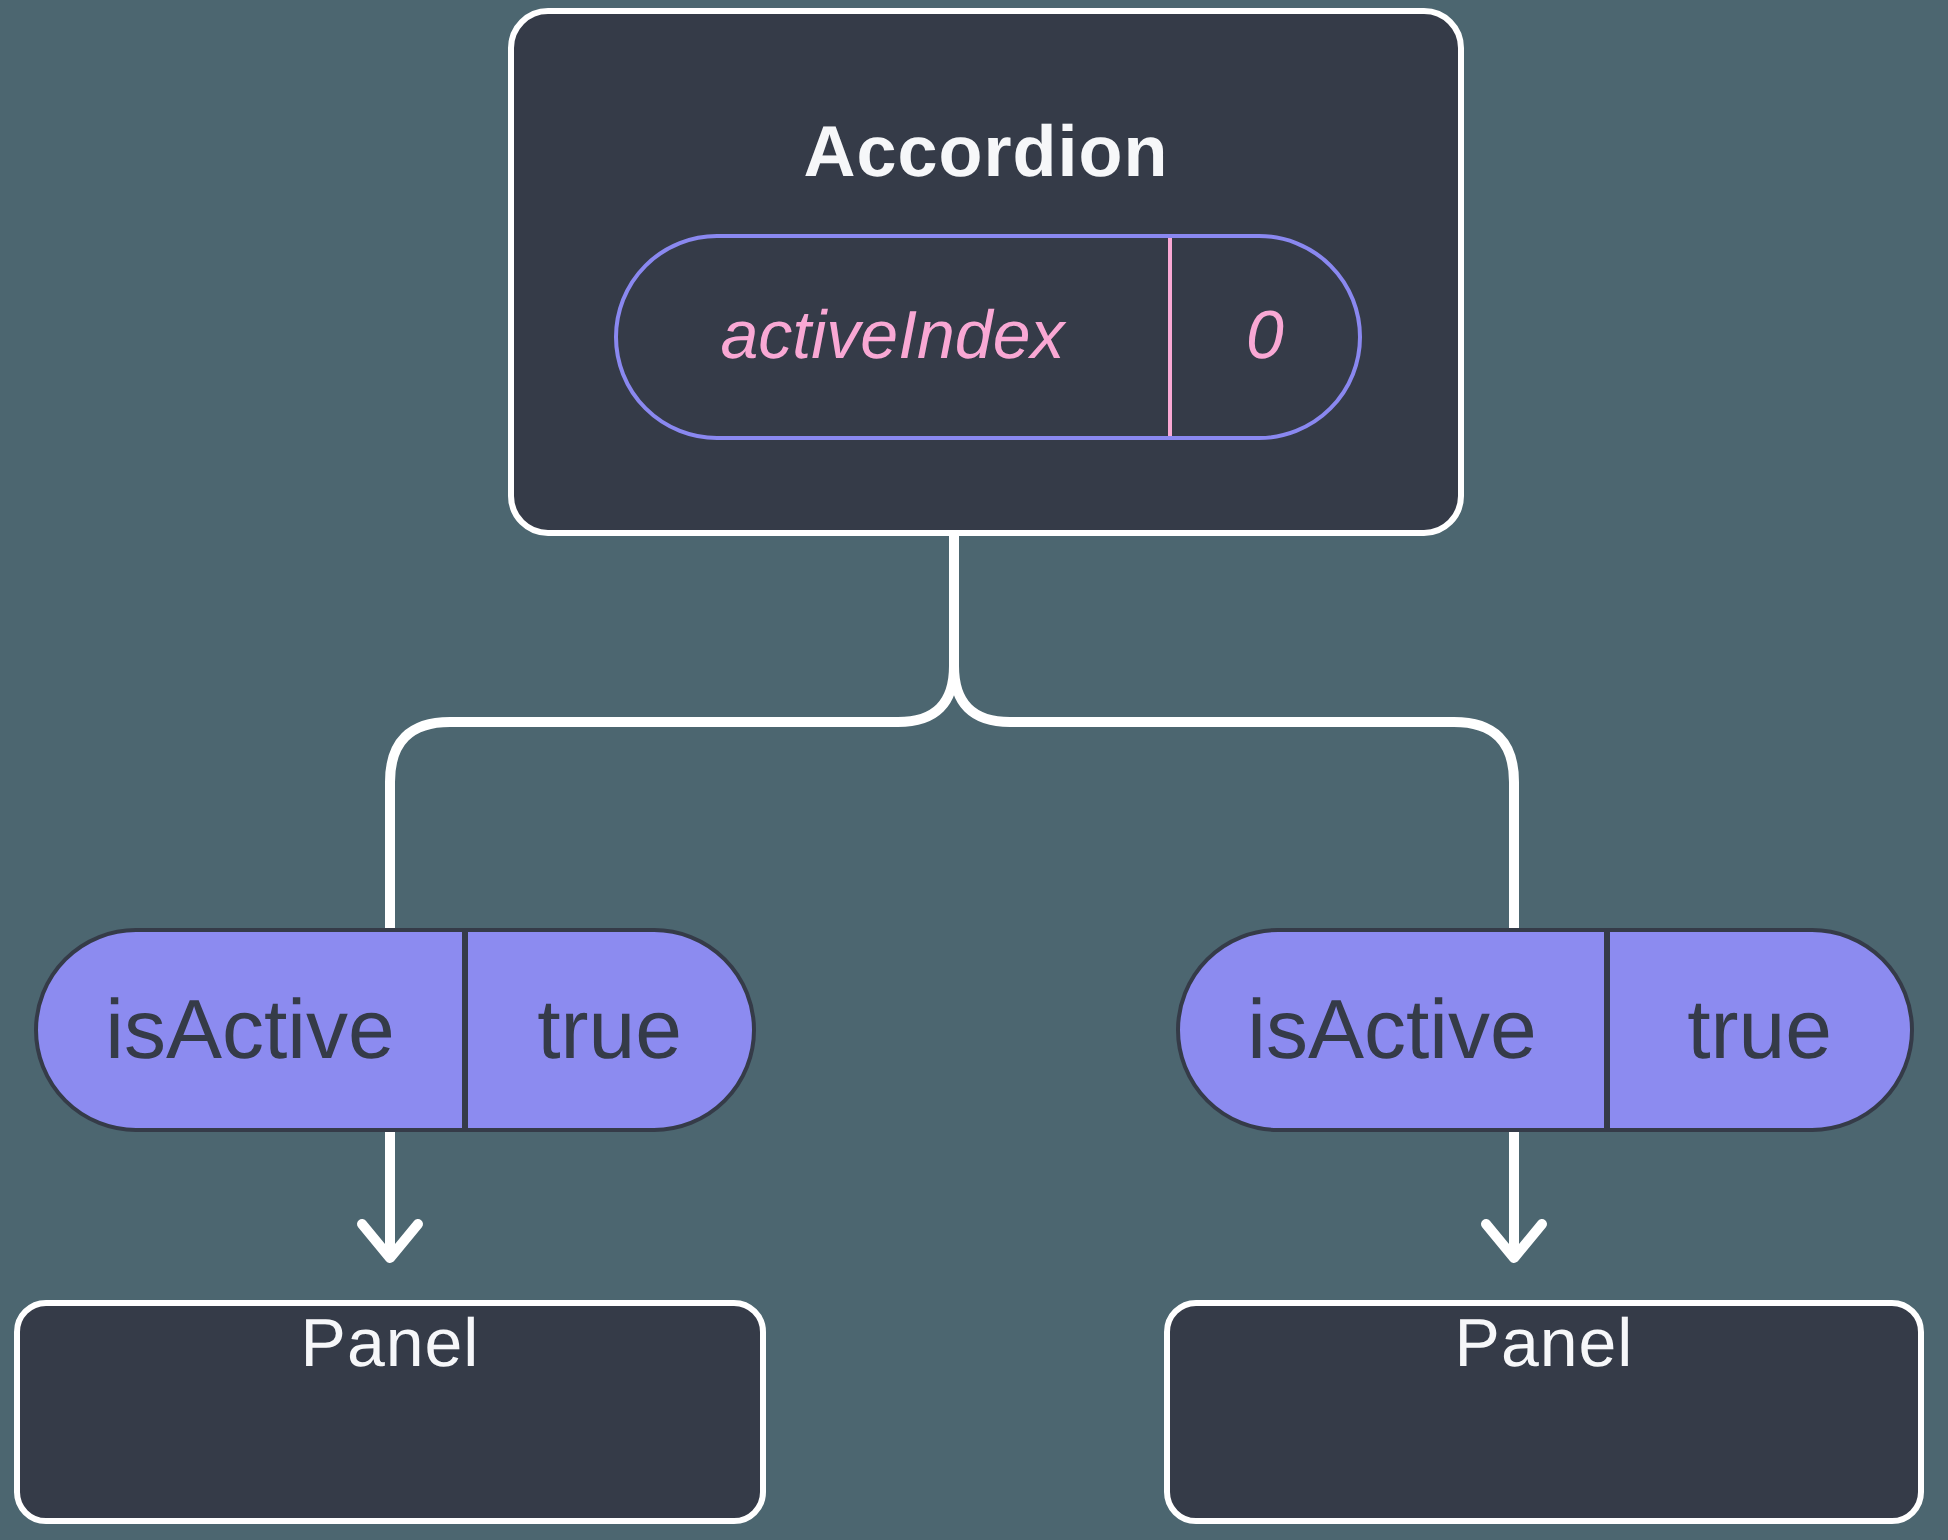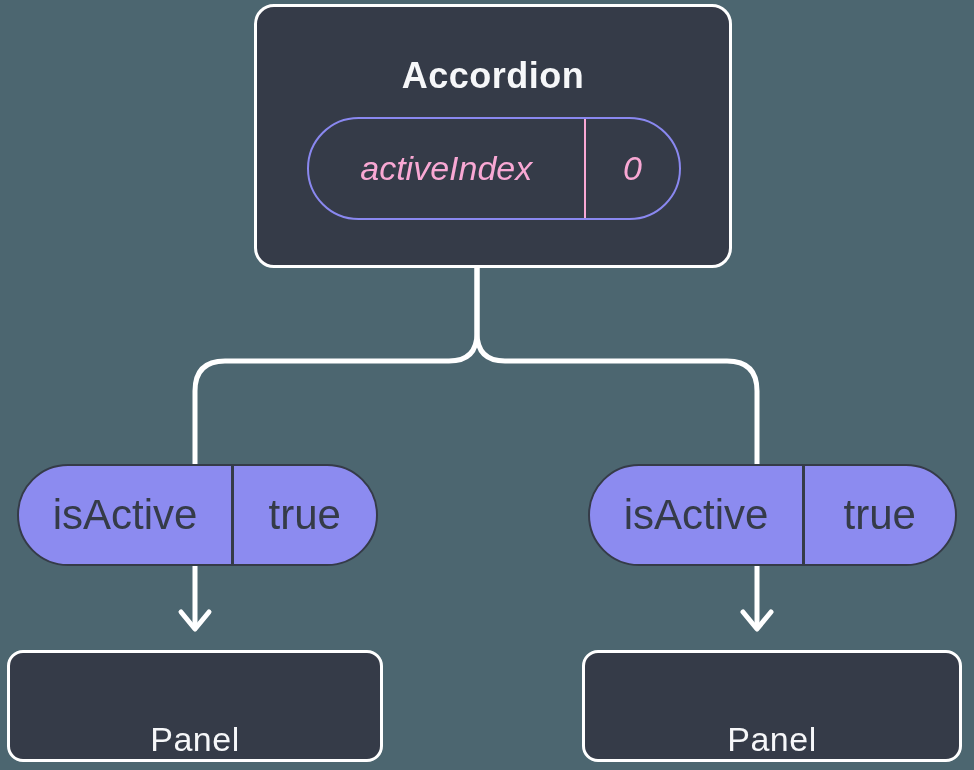--- a/index.html
+++ b/index.html
@@ -114,21 +114,21 @@
     flex: 0 0 2.5px;
     background: currentColor;
     align-self: stretch;
   }
   
   .panel-node {
     top: 650px;
     height: 112px;
     border-radius: 16px;
     display: flex;
-    align-items: flex-end;
+    align-items: flex-start;
     justify-content: center;
   }
   .panel-node-left {
     left: 7px;
     width: 376px;
   }
   .panel-node-right {
     left: 582px;
     width: 380px;
   }

